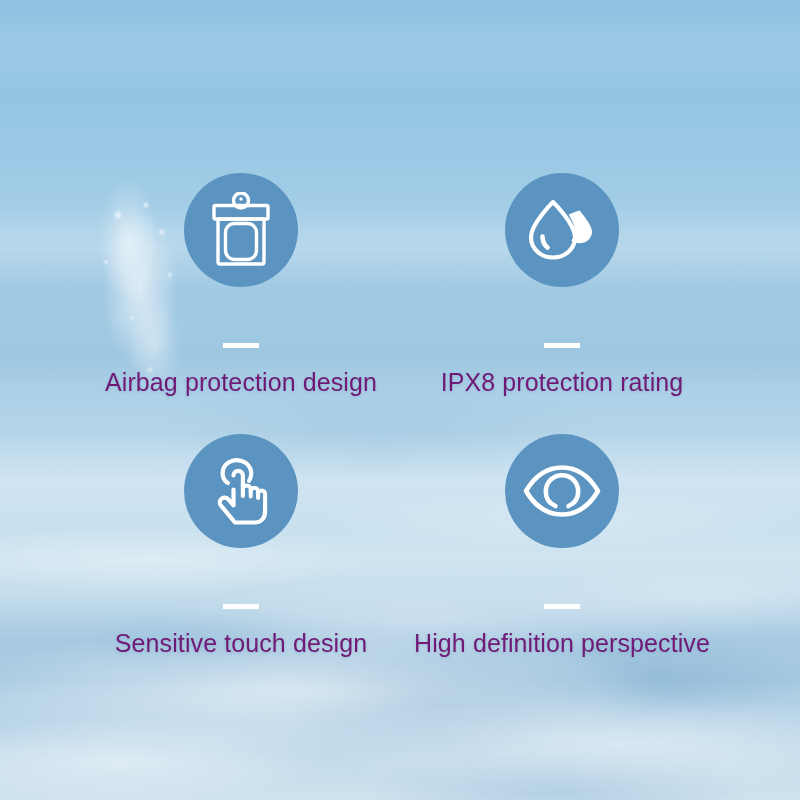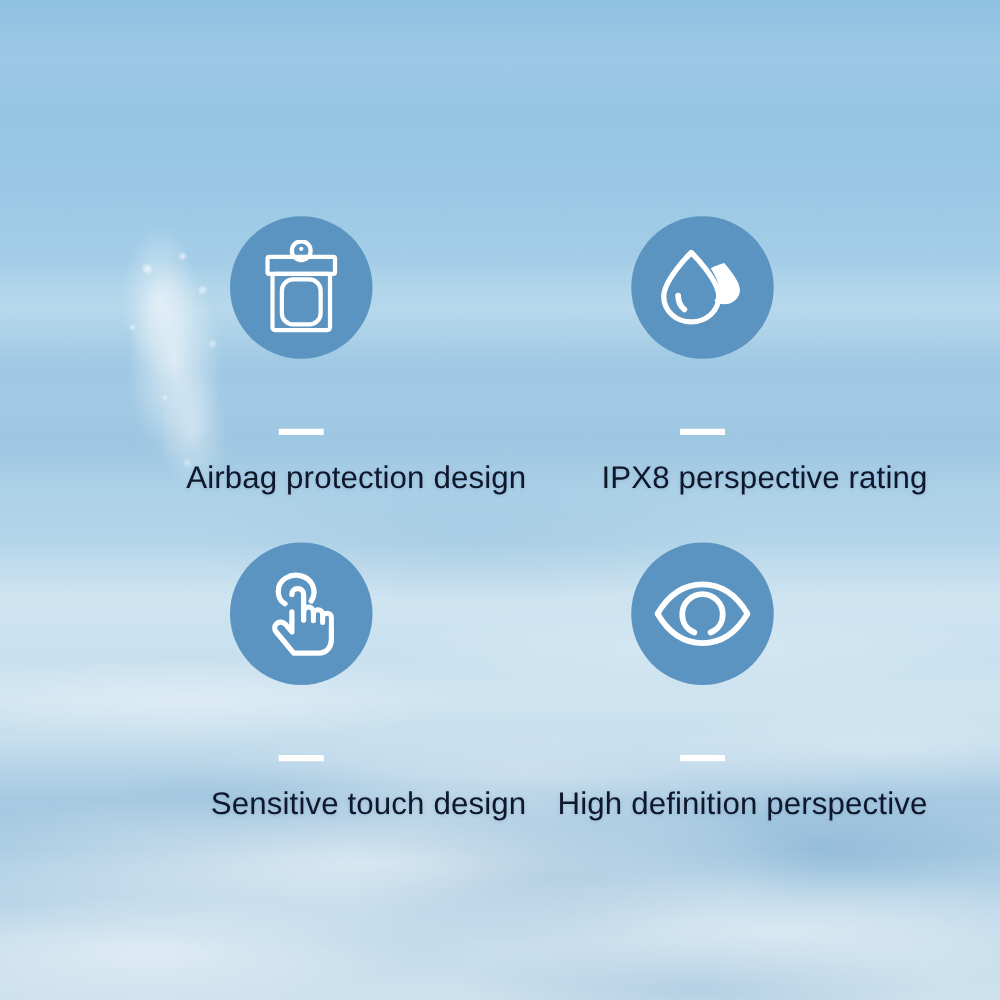--- a/index.html
+++ b/index.html
@@ -132,24 +132,23 @@
     top: 170px;
   }
 
   .feature-label {
     position: absolute;
     left: 0;
     width: 100%;
     top: 195px;
     font-size: 25px;
     letter-spacing: 0.1px;
-    color: #0f172a;
+    color: #701a75;
     white-space: nowrap;
     text-shadow: 0 1px 3px rgba(86,134,175,0.30);
-    text-align: right;
   }
 
   
   #feat-0 { left: 61px;  top: 173px; }
   #feat-1 { left: 382px; top: 173px; }
   #feat-2 { left: 61px;  top: 434px; }
   #feat-3 { left: 382px; top: 434px; }
 </style>
 </head>
 <body>
@@ -192,21 +191,21 @@
 
             <path d="M52.5 14.5c0 0 12.5 13.6 12.5 21.2 0 6.6-5.6 11.6-12.5 11.6-3.1 0-5.9-1-8.1-2.7 2.3-2.6 3.6-5.9 3.6-9.6 0-5.2-3.3-11.6-6.4-16.2 3.6-2.3 10.9-4.3 10.9-4.3z" fill="#ffffff"></path>
 
             <path d="M26 6 C26 6 48 27.5 48 41.2 C48 52.8 38.2 61.5 26 61.5 C13.8 61.5 4 52.8 4 41.2 C4 27.5 26 6 26 6 Z" stroke="#ffffff" stroke-width="4.2" stroke-linejoin="round" fill="none"></path>
 
             <path d="M15.5 40.5 C15.5 45 17.5 49 20.5 51.5" stroke="#ffffff" stroke-width="4.6" stroke-linecap="round" fill="none"></path>
           </svg>
         </span>
       </div>
       <div class="dash"></div>
-      <div class="feature-label">IPX8 perspective rating</div>
+      <div class="feature-label">IPX8 protection rating</div>
     </div>
 
     <div class="feature" id="feat-2">
       <div class="icon-circle" style="background:#5b94c0;">
         <span>
           <svg width="66" height="76" viewBox="0 0 66 76" fill="none">
 
             <path d="M20 30 C13 26 12.5 14.5 20.5 9.5 C28 4.8 38.5 7.5 42 15 C43.8 18.9 43.4 24 41 27.8" stroke="#ffffff" stroke-width="4.2" stroke-linecap="round" fill="none"></path>
 
             <path d="M25.5 22.5 C25.5 19.9 27.6 17.8 30.2 17.8 C32.8 17.8 34.9 19.9 34.9 22.5 L34.9 43" stroke="#ffffff" stroke-width="4.2" stroke-linecap="round" stroke-linejoin="round" fill="none"></path>

